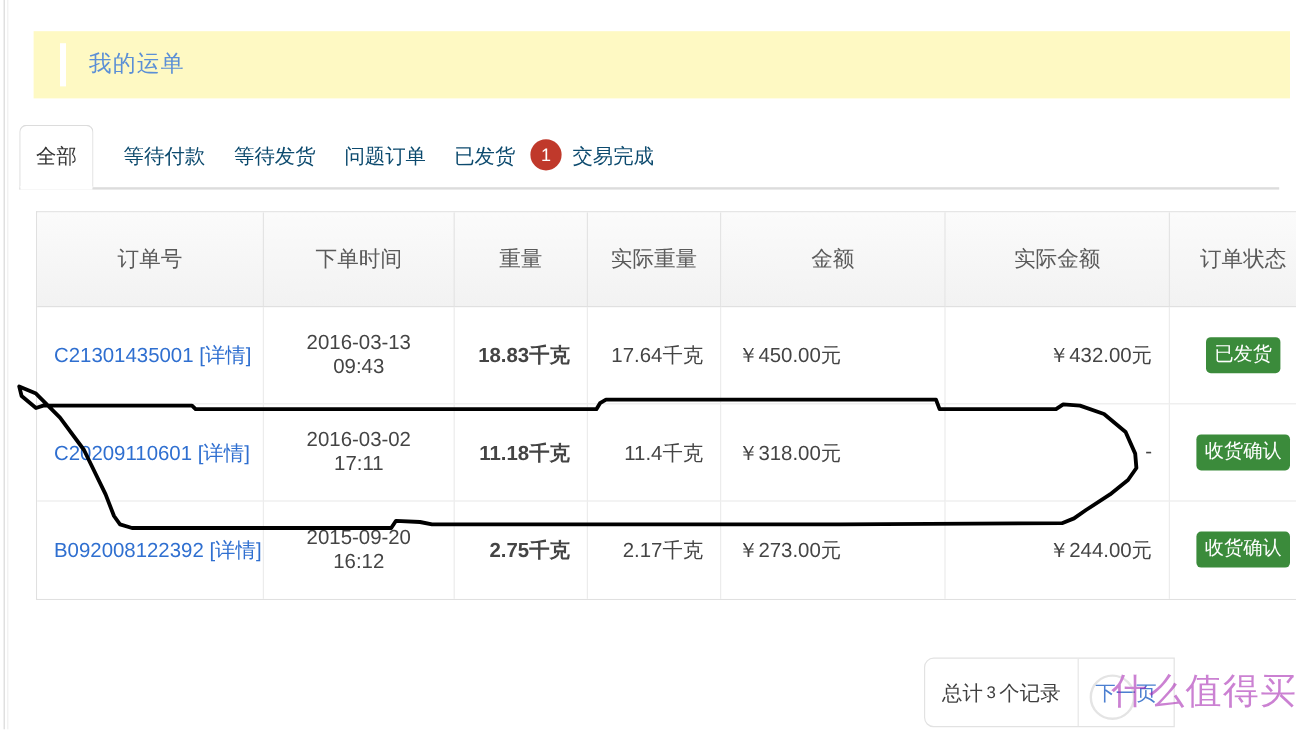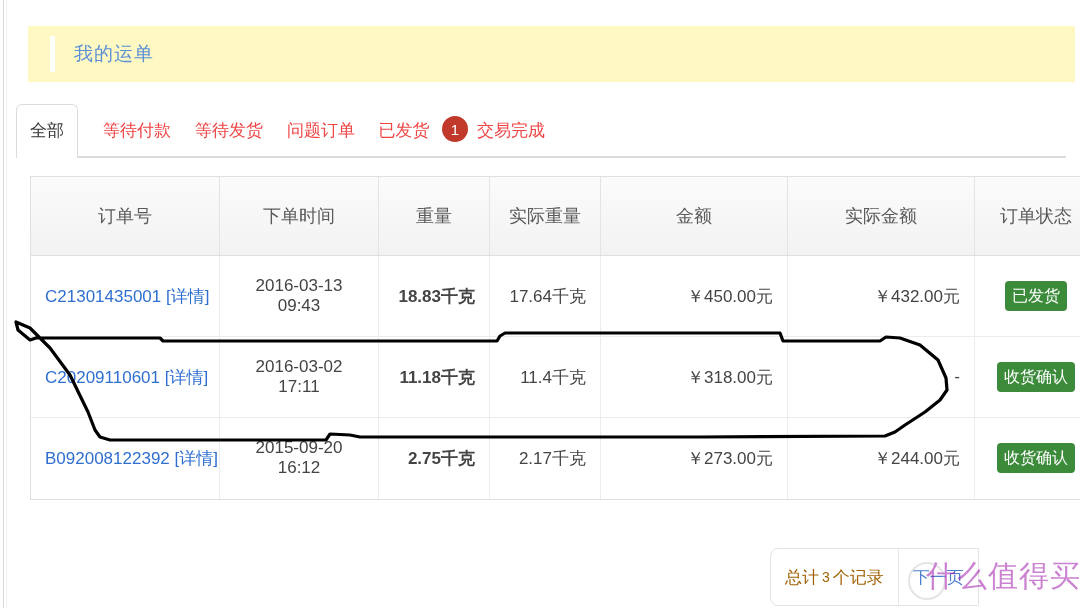--- a/index.html
+++ b/index.html
@@ -80,21 +80,21 @@
     background: #dcdcdc;
   }
   .tab {
     position: absolute;
     top: 0;
     height: 52px;
     display: flex;
     align-items: center;
     justify-content: center;
     font-size: 17px;
-    color: #ef4444;
+    color: #0c4a6e;
     white-space: nowrap;
     box-sizing: border-box;
     padding: 0 6px;
   }
   .tab.active {
     color: #333333;
     background: #ffffff;
     border: 1px solid #dcdcdc;
     border-bottom: none;
     border-top-left-radius: 6px;
@@ -162,21 +162,21 @@
     vertical-align: middle;
     padding: 0 14px;
     box-sizing: border-box;
     background: #ffffff;
   }
   tbody tr:last-child td { border-bottom: none; }
   .c-order   { width: 188px; text-align: center; }
   .c-time    { width: 158px; text-align: center; }
   .c-weight  { width: 110px; text-align: right; font-weight: bold; }
   .c-aweight { width: 110px; text-align: right; }
-  .c-amount  { width: 186px; text-align: right; }
+  .c-amount  { width: 186px; }
   .c-aamount { width: 186px; text-align: right; }
   .c-status  { width: 122px; text-align: center; }
 
   .order-link {
     color: #2f6fd0;
     text-decoration: none;
     font-size: 17px;
     white-space: nowrap;
   }
   .order-link .detail { color: #2f6fd0; }
@@ -212,21 +212,21 @@
     display: flex;
     align-items: center;
     justify-content: center;
     padding: 0 14px;
     border-right: 1px solid #e6e6e6;
     font-size: 17px;
     color: #4c7fd0;
     white-space: nowrap;
     box-sizing: border-box;
   }
-  .pager-cell.total { color: #a16207; }
+  .pager-cell.total { color: #404040; }
   .pager-cell:last-child { border-right: none; }
   .pager-cell .num { font-size: 14px; padding: 0 3px; }
 
   
   .watermark {
     position: absolute;
     left: 900px;
     top: 548px;
     width: 180px;
     height: 58px;

